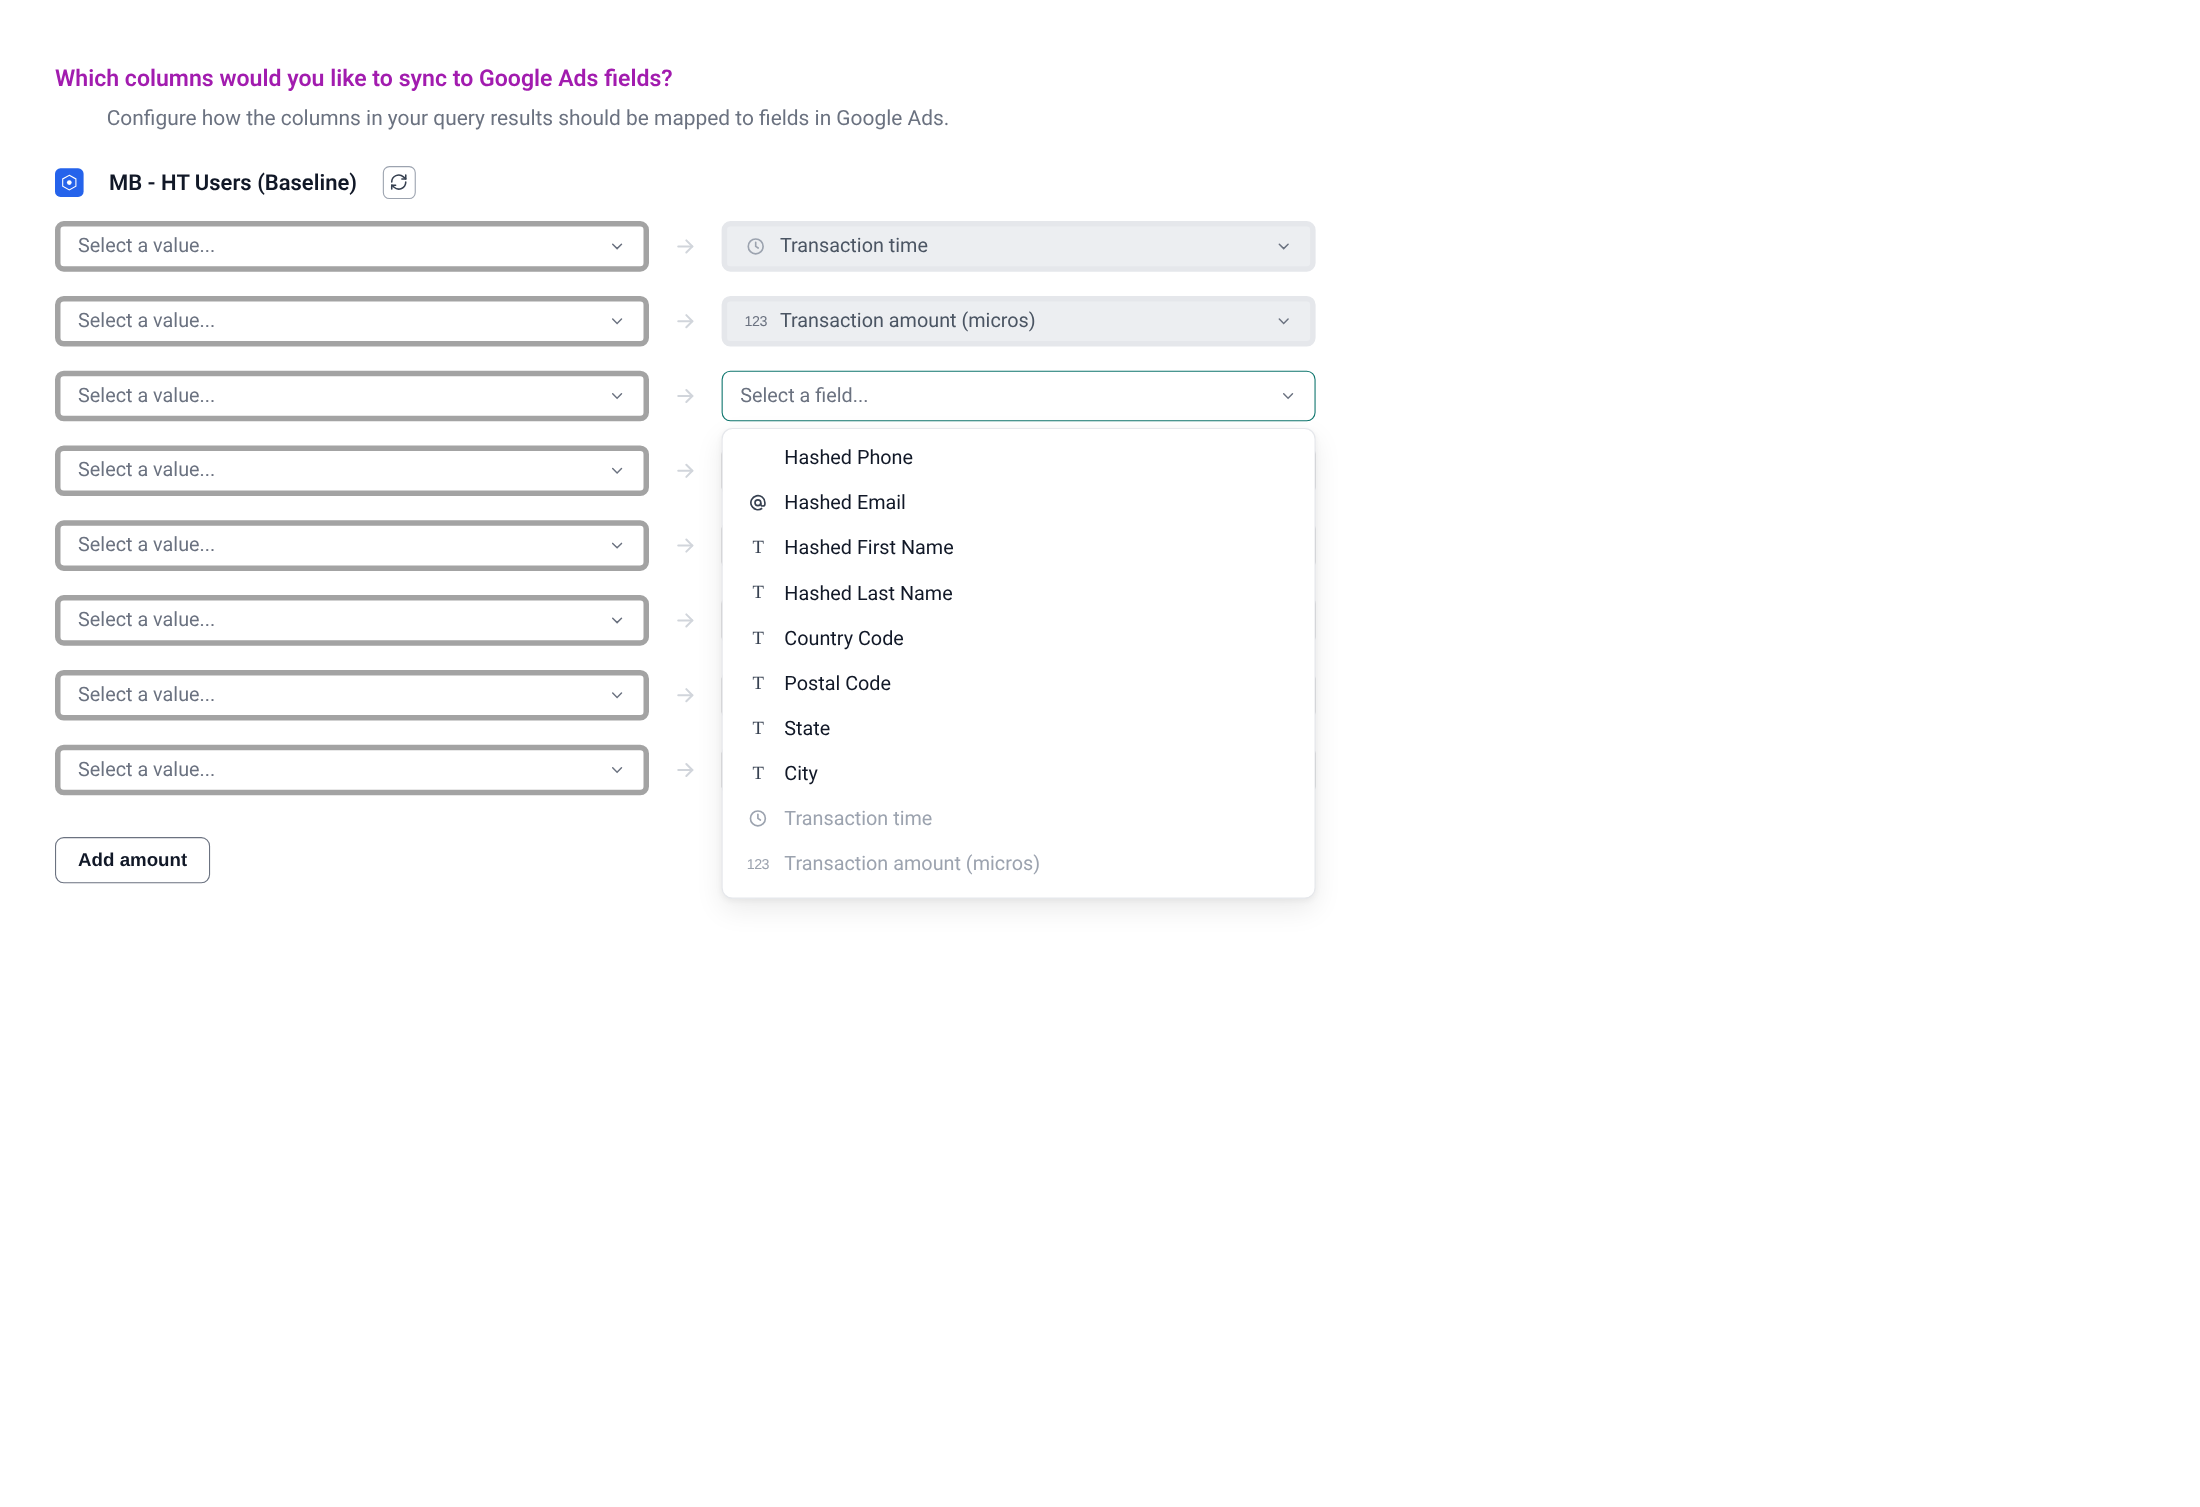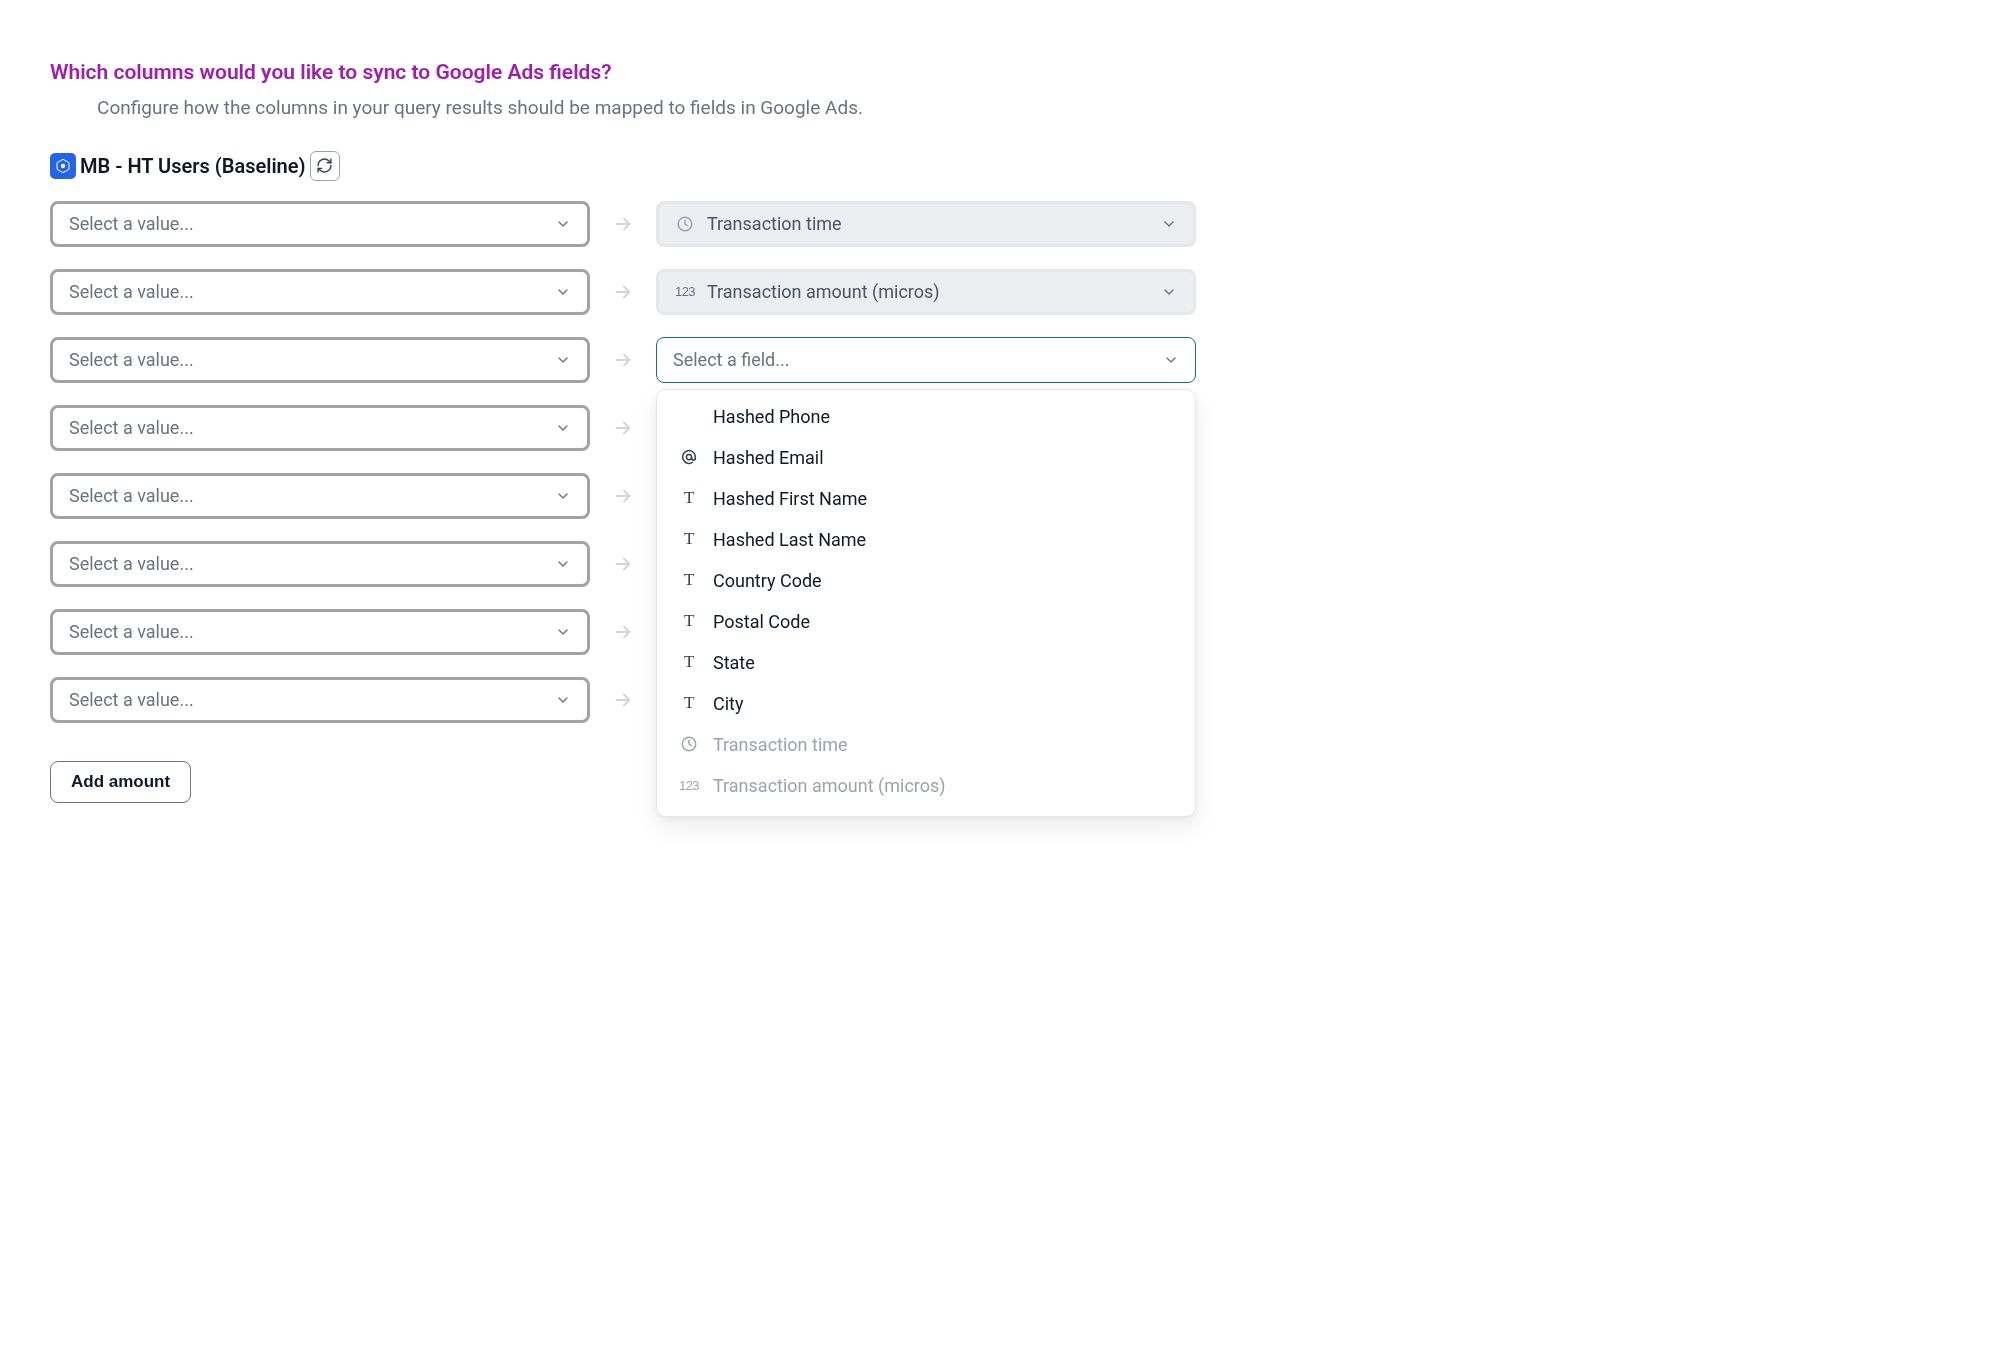--- a/index.html
+++ b/index.html
@@ -26,21 +26,21 @@
   }
   .columns-header {
     display: flex;
     align-items: center;
     gap: 18px;
     margin-bottom: 20px;
   }
   .col-left-head, .col-right-head {
     display: flex;
     align-items: center;
-    gap: 4px;
+    gap: 23px;
     font-size: 20px;
     font-weight: 600;
     color: #111827;
   }
   .col-left-head { width: 540px; }
   .col-arrow-head { width: 30px; }
   .col-right-head { flex: 1; }
 
   .source-badge {
     width: 26px; height: 26px;
@@ -75,21 +75,21 @@
 
   .row {
     display: flex;
     align-items: center;
     gap: 18px;
   }
 
   .select-box {
     width: 540px;
     height: 46px;
-    border: 3px solid #a3a3a3;
+    border: 5px solid #a3a3a3;
     border-radius: 8px;
     background: #fff;
     display: flex;
     align-items: center;
     justify-content: space-between;
     padding: 0 16px;
     cursor: pointer;
     font-size: 18px;
   }
   .select-box .placeholder { color: #6b7280; }

